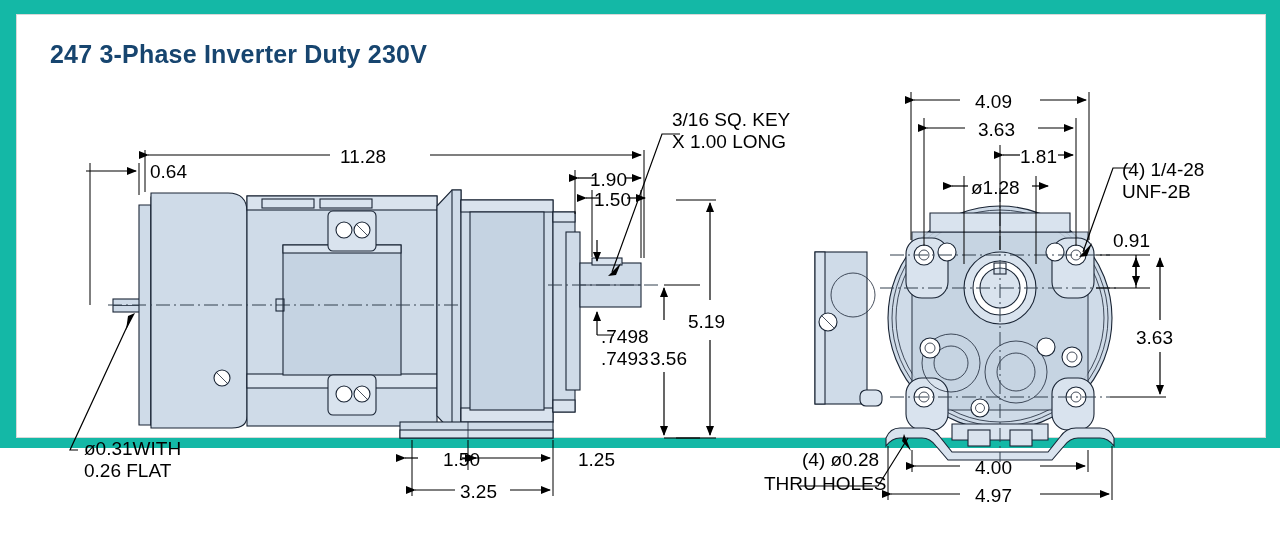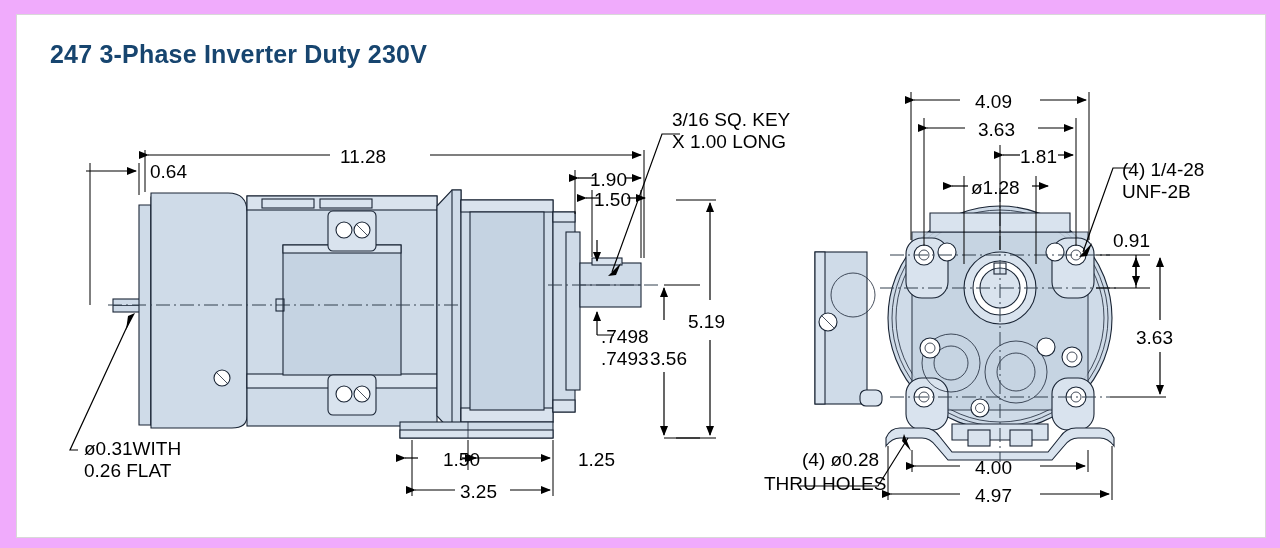--- a/index.html
+++ b/index.html
@@ -1,17 +1,17 @@
 <!DOCTYPE html>
 <html><head>
 <meta charset="utf-8">
 <style>
   html,body{margin:0;padding:0;background:#ffffff;}
   body{width:1280px;height:548px;font-family:"Liberation Sans",sans-serif;overflow:hidden;}
-  #page{position:relative;width:1280px;height:548px;background:#f0abfc;box-sizing:border-box;}
+  #page{position:relative;width:1280px;height:448px;background:#14b8a6;box-sizing:border-box;}
   #frame{position:absolute;left:16px;top:14px;right:14px;bottom:10px;border:1px solid #d8d8d8;background:#ffffff;}
   #title{position:absolute;left:50px;top:40px;font-size:25px;font-weight:bold;color:#17456f;letter-spacing:.2px;white-space:nowrap;}
   #svgwrap{position:absolute;left:0;top:0;width:1280px;height:548px;}
   svg{display:block;}
   .dimtxt{font-family:"Liberation Sans",sans-serif;font-size:19px;fill:#000000;}
   .calltxt{font-family:"Liberation Sans",sans-serif;font-size:19px;fill:#000000;}
 </style>
 </head>
 <body>
 

